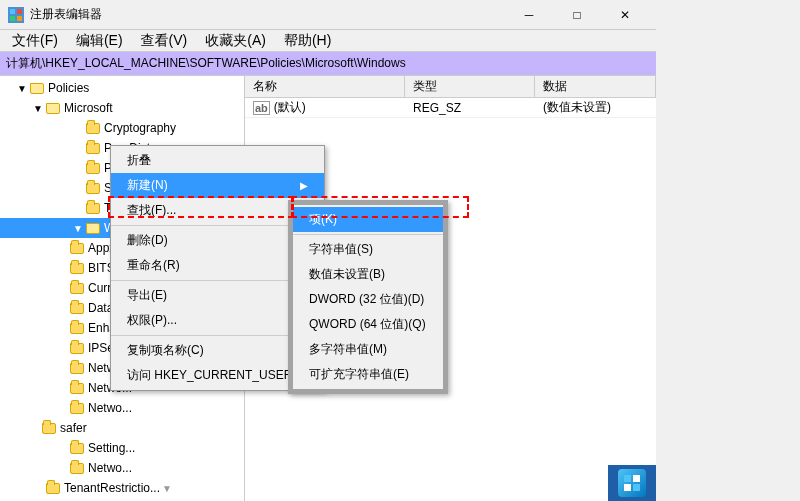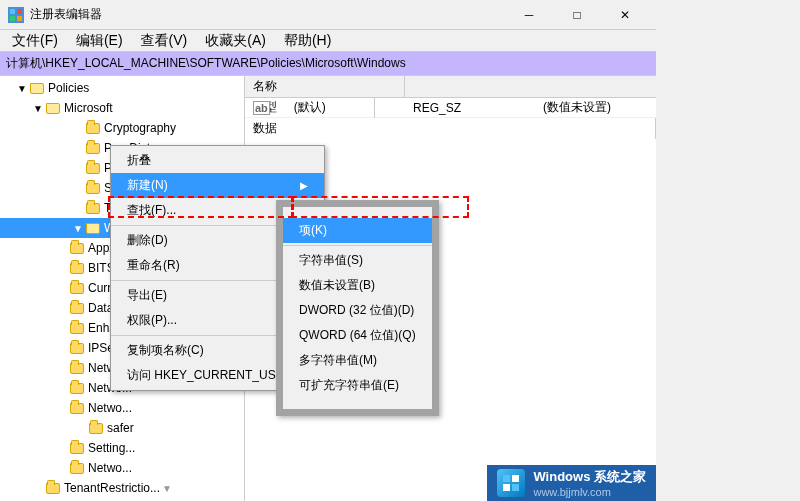--- a/index.html
+++ b/index.html
@@ -171,21 +171,20 @@
       flex: 1;
       background: #fff;
       overflow: hidden;
     }
 
     .right-header {
       display: flex;
       border-bottom: 1px solid #ccc;
       background: #f0f0f0;
       height: 22px;
-      flex-direction: column;
     }
     .right-col {
       padding: 2px 8px;
       font-size: 12px;
       border-right: 1px solid #ccc;
       display: flex;
       align-items: center;
     }
     .col-name { width: 160px; }
     .col-type { width: 130px; }
@@ -196,21 +195,21 @@
       height: 20px;
       align-items: center;
       border-bottom: 1px solid #f0f0f0;
     }
     .right-cell {
       padding: 2px 8px;
       font-size: 12px;
       display: flex;
       align-items: center;
     }
-    .cell-name { width: 160px; gap: 20px; }
+    .cell-name { width: 160px; }
     .cell-type { width: 130px; }
     .cell-data { flex: 1; }
 
     .ab-icon {
       font-size: 11px;
       font-weight: bold;
       color: #666;
       margin-right: 4px;
       background: #fff;
       border: 1px solid #999;
@@ -243,28 +242,28 @@
     .ctx-separator {
       height: 1px;
       background: #ccc;
       margin: 2px 0;
     }
     .ctx-arrow { font-size: 10px; margin-left: 20px; }
 
     
     .sub-context-menu {
       position: absolute;
-      left: 276px;
+      left: 288px;
       top: 200px;
       background: #f0f0f0;
-      border: 7px solid #a3a3a3;
+      border: 5px solid #a3a3a3;
       box-shadow: 2px 2px 5px rgba(0,0,0,0.3);
       min-width: 160px;
       z-index: 101;
-      padding: 11px 0;
+      padding: 2px 0;
     }
 
     
     .highlight-box {
       position: absolute;
       border: 2px dashed red;
       pointer-events: none;
       z-index: 200;
     }
 
@@ -470,21 +469,21 @@
         <span>Netwo...</span>
       </div>
       <div class="tree-item indent-3" style="padding-left:56px;">
         <span class="expand-arrow" style="visibility:hidden">▶</span>
         <span class="tree-icon">
           <div class="folder-icon"></div>
         </span>
         <span>Netwo...</span>
       </div>
 
-      <div class="tree-item indent-3" style="padding-left:75px;">
+      <div class="tree-item indent-3" style="padding-left:28px;">
         <span class="expand-arrow" style="visibility:hidden">▶</span>
         <span class="tree-icon">
           <div class="folder-icon"></div>
         </span>
         <span>safer</span>
       </div>
 
       <div class="tree-item indent-3" style="padding-left:56px;">
         <span class="expand-arrow" style="visibility:hidden">▶</span>
         <span class="tree-icon">
@@ -562,19 +561,15 @@
 
   <div class="watermark">
     <div class="watermark-icon">
       <svg width="18" height="18" viewBox="0 0 18 18">
         <rect x="1" y="1" width="7" height="7" fill="#4fc3f7"></rect>
         <rect x="10" y="1" width="7" height="7" fill="#fff"></rect>
         <rect x="1" y="10" width="7" height="7" fill="#fff"></rect>
         <rect x="10" y="10" width="7" height="7" fill="#4fc3f7"></rect>
       </svg>
     </div>
-    <div class="watermark-text">
-      <span class="watermark-line1">Windows 系统之家</span>
-      <span class="watermark-line2">www.bjjmlv.com</span>
-    </div>
   </div>
 
 </div>
 
 </body></html>

